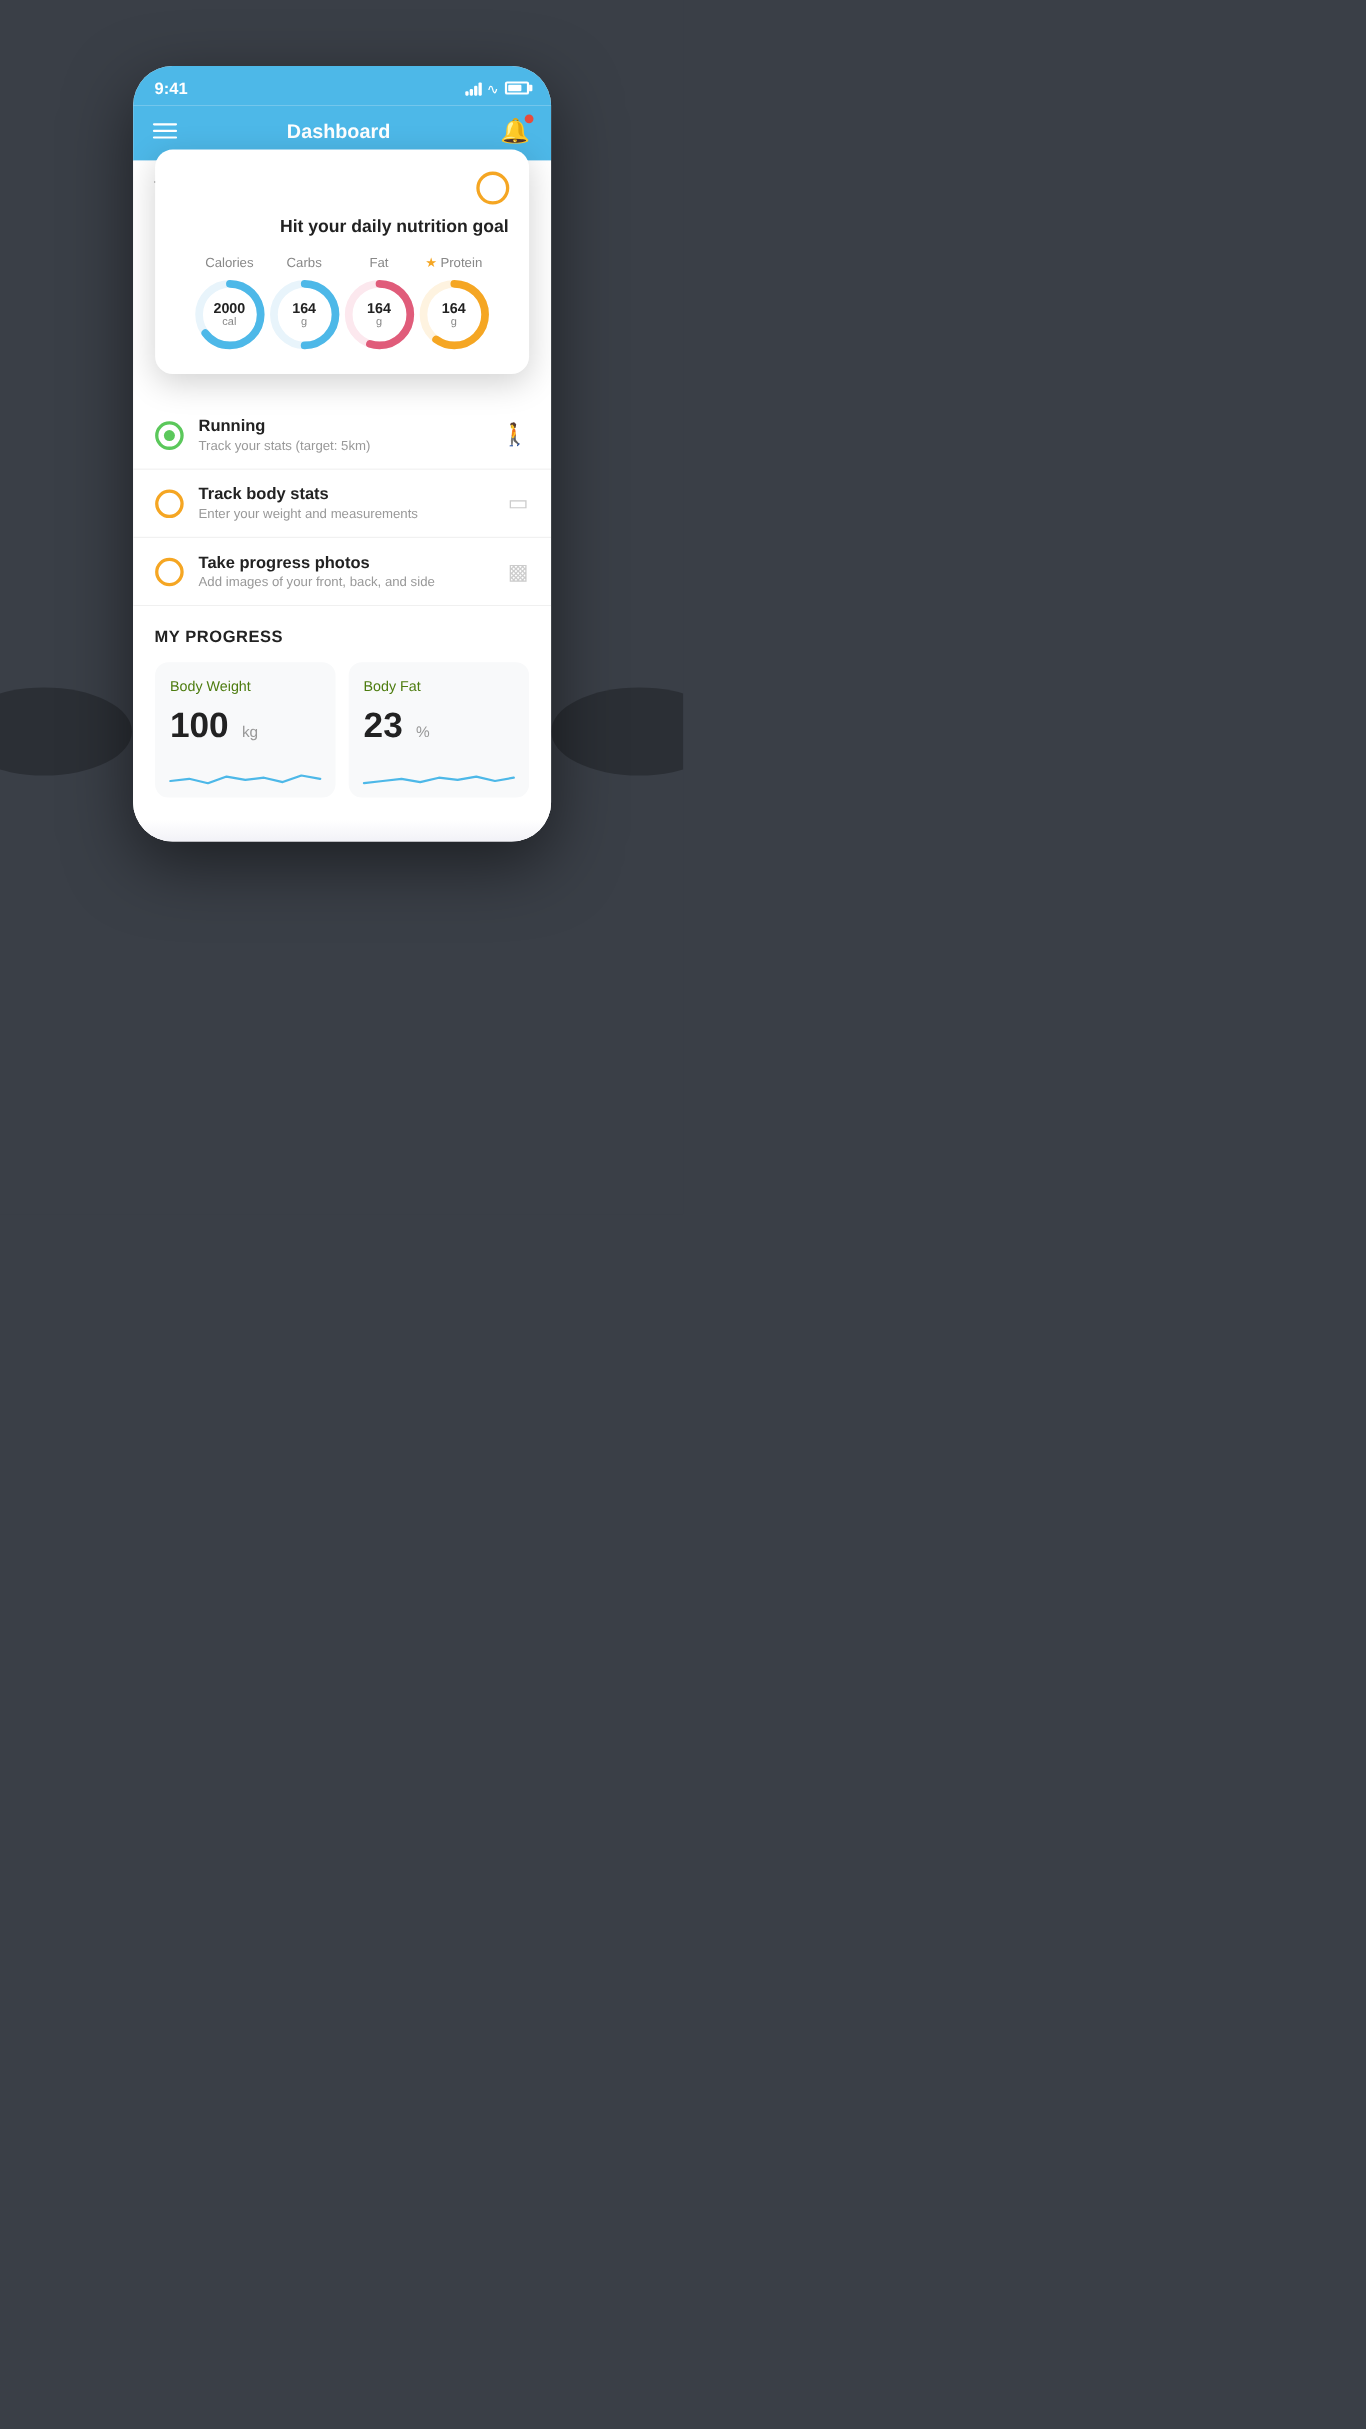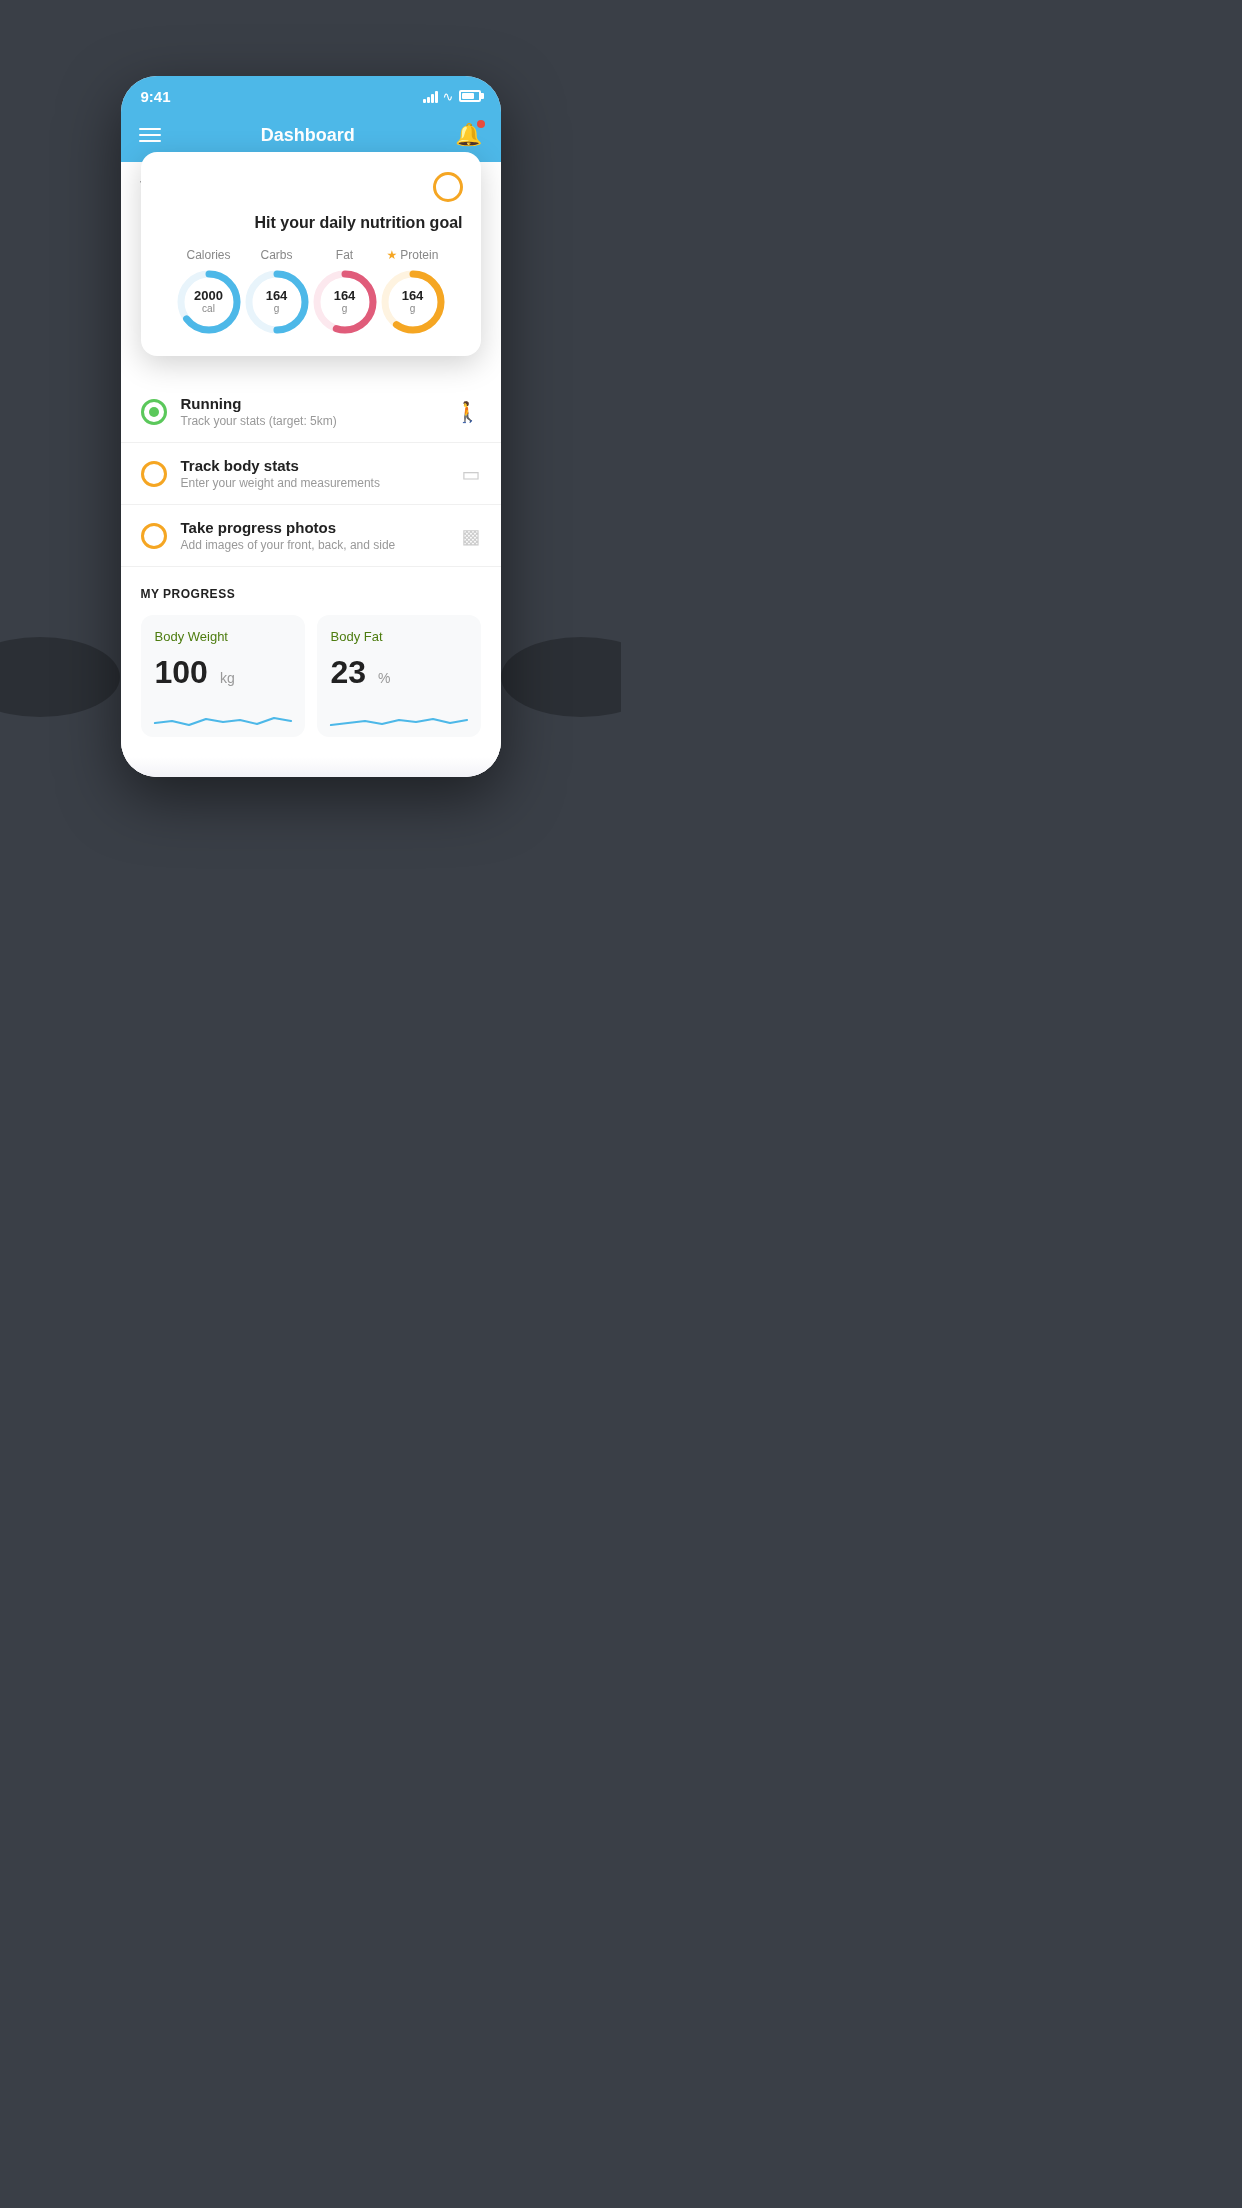--- a/index.html
+++ b/index.html
@@ -30,21 +30,21 @@
       font-size: 38px;
       font-weight: 800;
       line-height: 1.2;
     }
 
     
     .phone-wrapper {
       display: flex;
       justify-content: center;
       position: relative;
-      margin-top: 26px;
+      margin-top: 10px;
     }
 
     .phone {
       width: 380px;
       background: #f2f2f7;
       border-radius: 36px;
       overflow: hidden;
       box-shadow: 0 20px 60px rgba(0,0,0,0.5);
       position: relative;
     }
@@ -309,21 +309,21 @@
       color: #ccc;
       font-size: 20px;
     }
 
     
     .progress-section {
       padding: 20px 20px 0 20px;
       background: #fff;
     }
     .progress-header {
-      font-size: 12px;
+      font-size: 15px;
       font-weight: 700;
       color: #222;
       letter-spacing: 0.5px;
       margin-bottom: 14px;
     }
     .progress-cards {
       display: flex;
       gap: 12px;
       padding-bottom: 20px;
     }

